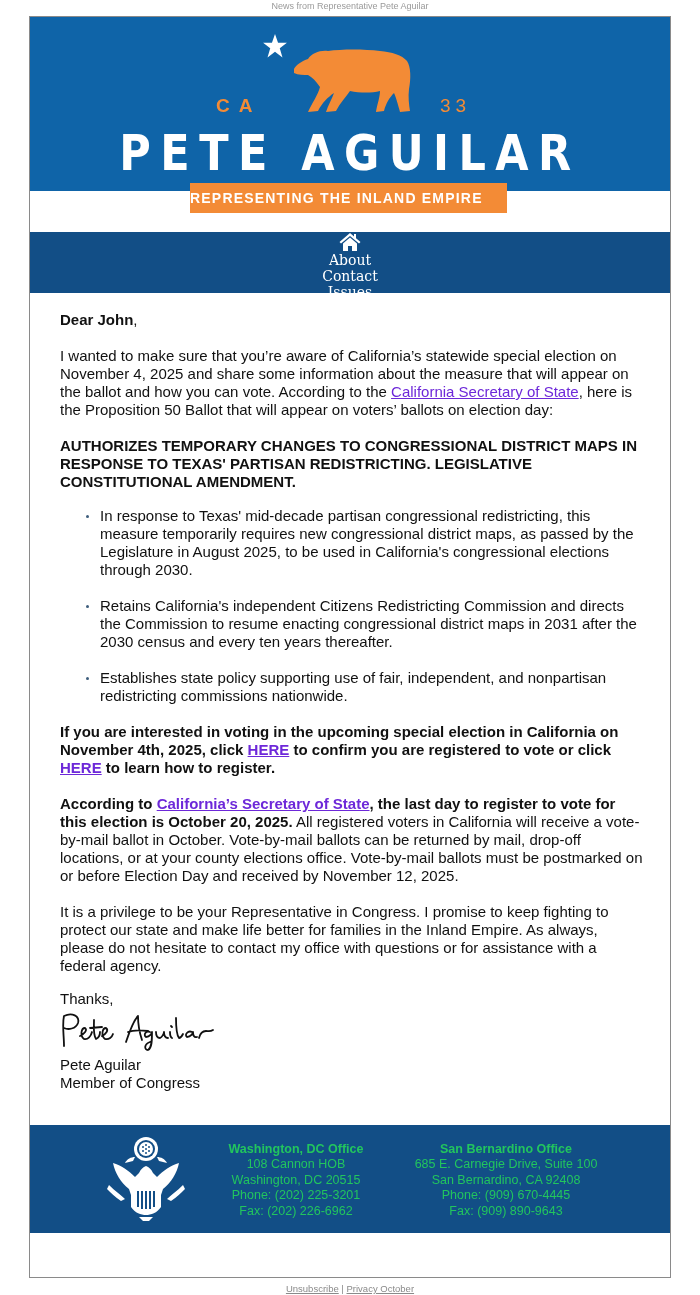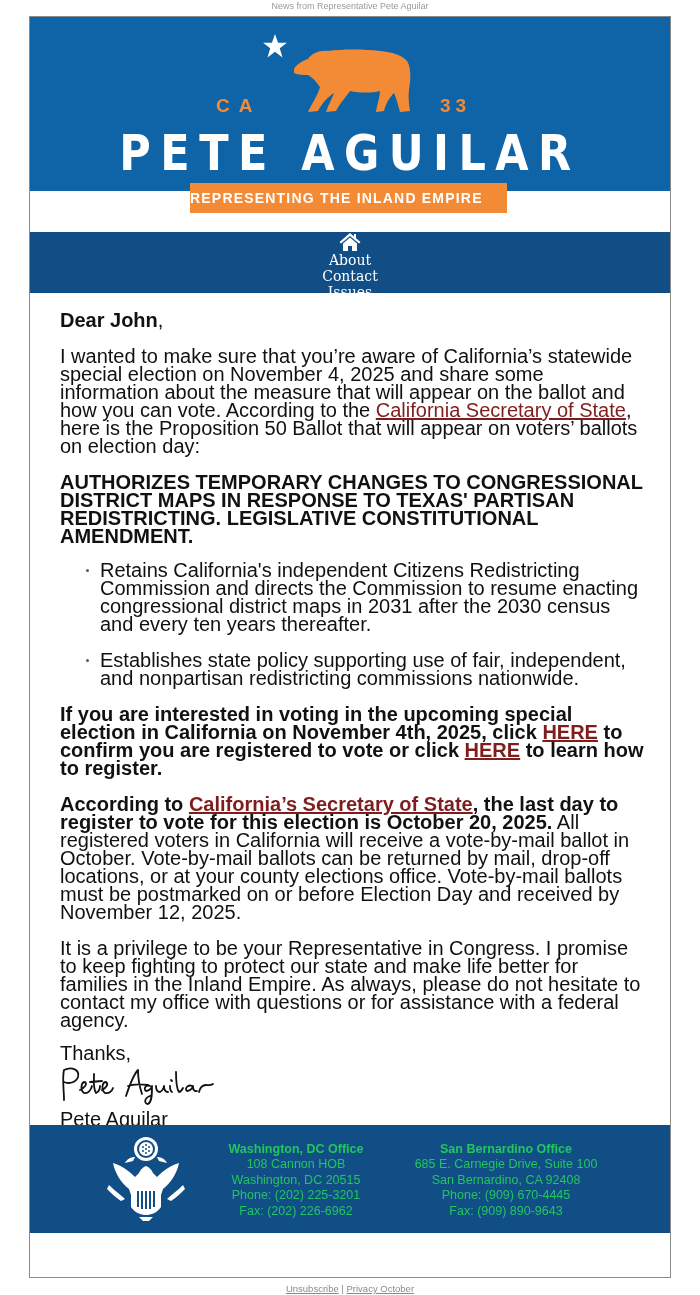--- a/index.html
+++ b/index.html
@@ -21,21 +21,21 @@
     background: #0f64a8;
   }
   .banner .star { position: absolute; left: 232px; top: 16px; }
   .banner .bear { position: absolute; left: 262px; top: 30px; }
   .banner .ca {
     position: absolute; left: 186px; top: 78px; color: #f38b36;
     font-size: 19px; font-weight: bold; letter-spacing: 9px;
   }
   .banner .dist {
     position: absolute; left: 410px; top: 78px; color: #f38b36;
-    font-size: 19px; font-weight: bold; letter-spacing: 5px;
+    font-size: 19px; font-weight: normal; letter-spacing: 5px;
   }
   .banner .name {
     position: absolute; left: 0; width: 640px; top: 104px; text-align: center;
     color: #fff; font-size: 50px; font-weight: bold; letter-spacing: 11px;
     font-family: "DejaVu Sans", sans-serif; transform: scaleX(0.86); transform-origin: 320px 0;
     line-height: 64px;
   }
   .banner .tagline {
     position: absolute; left: 160px; top: 166px; width: 317px; height: 30px;
     background: #f38b36; color: #fff; font-size: 14px; font-weight: bold;
@@ -48,24 +48,24 @@
   }
   .nav .item {
     width: 100px; text-align: center; color: #fff;
     font-family: "DejaVu Serif", serif; font-size: 14px; cursor: pointer;
     padding-left: 0;
   }
   .nav .home { width: 140px; display: flex; justify-content: center; }
 
   .content {
     position: absolute; left: 30px; top: 293px; width: 585px;
-    font-size: 20px; line-height: 18px; color: #111;
+    font-size: 15px; line-height: 18px; color: #111;
   }
   .content p { margin-bottom: 18px; }
-  .content a { color: #7f1d1d; text-decoration: underline; cursor: pointer; }
+  .content a { color: #6d28d9; text-decoration: underline; cursor: pointer; }
   .content b { font-weight: bold; }
   .content .proposition { font-weight: bold; margin-bottom: 16px; }
   .content ul { list-style: none; padding-left: 40px; margin-bottom: 0; }
   .content li { position: relative; margin-bottom: 18px; }
   .content li::before {
     content: ""; position: absolute; left: -14px; top: 8px; width: 3px; height: 3px;
     background: #3d5d7c; border-radius: 50%;
   }
   .salutation { margin-top: 1px; }
   .sig-block { margin-top: -3px; }
@@ -124,20 +124,21 @@
   </div>
 
   <div class="content">
     <p class="salutation"><b>Dear John</b><span>,</span></p>
 
     <p><span>I wanted to make sure that you’re aware of California’s statewide special election on November 4, 2025 and share some information about the measure that will appear on the ballot and how you can vote. According to the </span><a>California Secretary of State</a><span>, here is the Proposition 50 Ballot that will appear on voters’ ballots on election day:</span></p>
 
     <p class="proposition">AUTHORIZES TEMPORARY CHANGES TO CONGRESSIONAL DISTRICT MAPS IN RESPONSE TO TEXAS' PARTISAN REDISTRICTING. LEGISLATIVE CONSTITUTIONAL AMENDMENT.</p>
 
     <ul>
+      <li>In response to Texas' mid-decade partisan congressional redistricting, this measure temporarily requires new congressional district maps, as passed by the Legislature in August 2025, to be used in California's congressional elections through 2030.</li>
       <li>Retains California's independent Citizens Redistricting Commission and directs the Commission to resume enacting congressional district maps in 2031 after the 2030 census and every ten years thereafter.</li>
       <li>Establishes state policy supporting use of fair, independent, and nonpartisan redistricting commissions nationwide.</li>
     </ul>
 
     <p><b><span>If you are interested in voting in the upcoming special election in California on November 4th, 2025, click </span><a>HERE</a><span> to confirm you are registered to vote or click </span><a>HERE</a><span> to learn how to register.</span></b></p>
 
     <p><b><span>According to </span><a>California’s Secretary of State</a><span>, the last day to register to vote for this election is October 20, 2025.</span></b><span> All registered voters in California will receive a vote-by-mail ballot in October. Vote-by-mail ballots can be returned by mail, drop-off locations, or at your county elections office. Vote-by-mail ballots must be postmarked on or before Election Day and received by November 12, 2025.</span></p>
 
     <p>It is a privilege to be your Representative in Congress. I promise to keep fighting to protect our state and make life better for families in the Inland Empire. As always, please do not hesitate to contact my office with questions or for assistance with a federal agency.</p>
 

